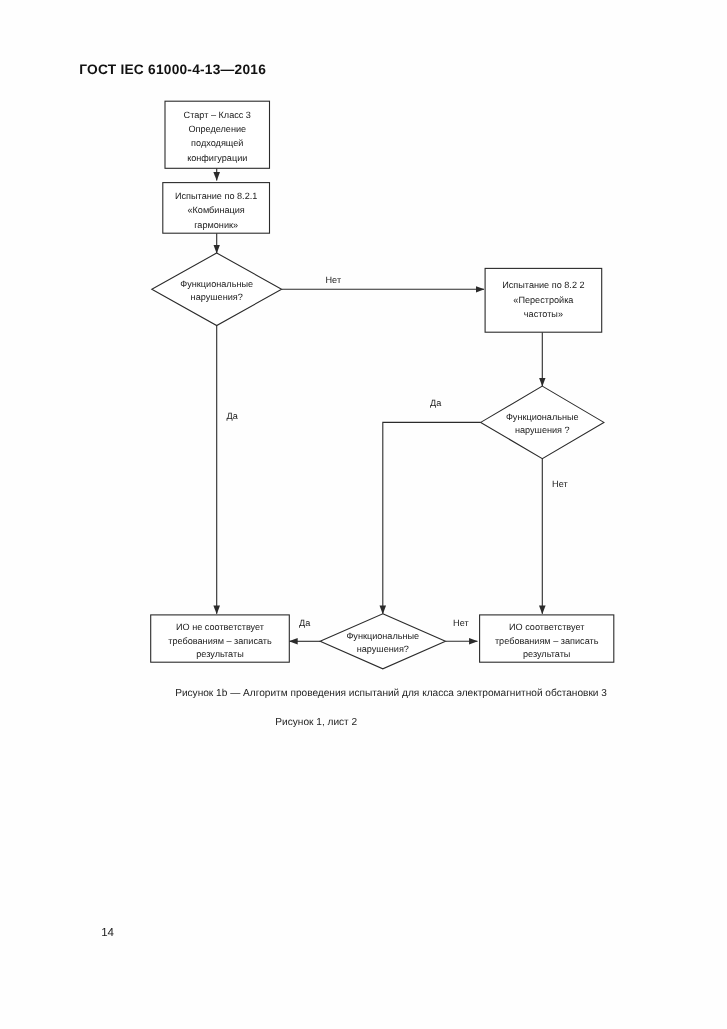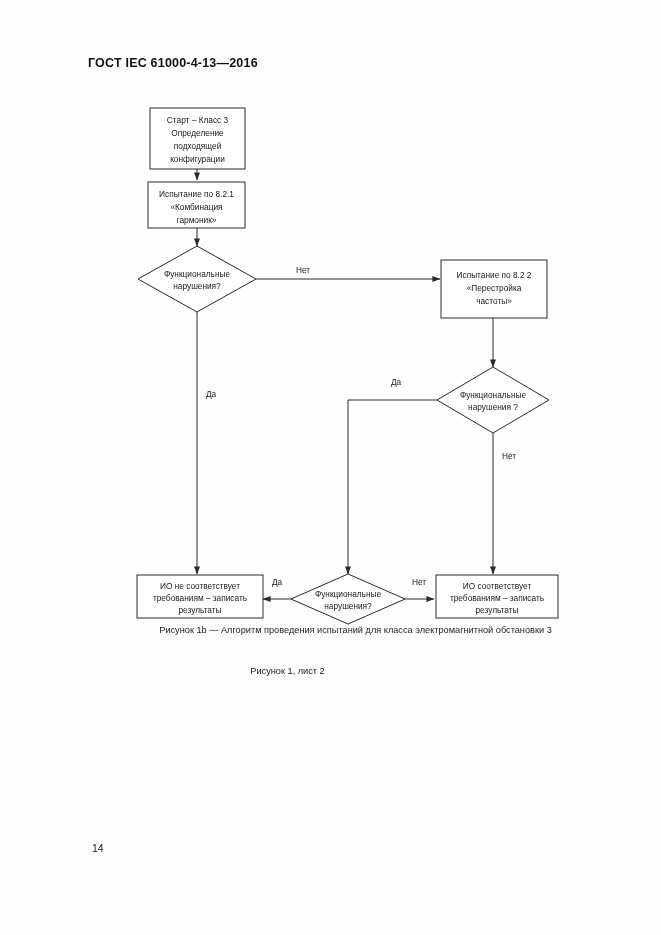--- a/index.html
+++ b/index.html
@@ -15,32 +15,32 @@
     color: #1a1a1a;
     overflow: hidden;
   }
   .page {
     position: absolute;
     inset: 0;
     background: #fefefe;
   }
   #doc-header {
     position: absolute;
-    left: 88px;
+    left: 72px;
     top: 56px;
     font-size: 12.5px;
     font-weight: bold;
     letter-spacing: 0.2px;
     color: #111;
     white-space: nowrap;
   }
   #figure-area {
     position: absolute;
     left: 0;
-    top: 96px;
+    top: 80px;
     width: 661px;
     height: 540px;
   }
   #figure-caption {
     position: absolute;
     left: 0;
     top: 625px;
     width: 661px;
     text-align: center;
     font-size: 9.2px;
@@ -48,21 +48,20 @@
     padding-left: 25px;
   }
   #figure-subcaption {
     position: absolute;
     left: 0;
     top: 651px;
     width: 575px;
     text-align: center;
     font-size: 9.2px;
     color: #1d1d1d;
-    margin-top: 15px;
   }
   #page-number {
     position: absolute;
     left: 72px;
     top: 842px;
     font-size: 10.5px;
     color: #1a1a1a;
     margin-left: 20px;
   }
   svg text {

